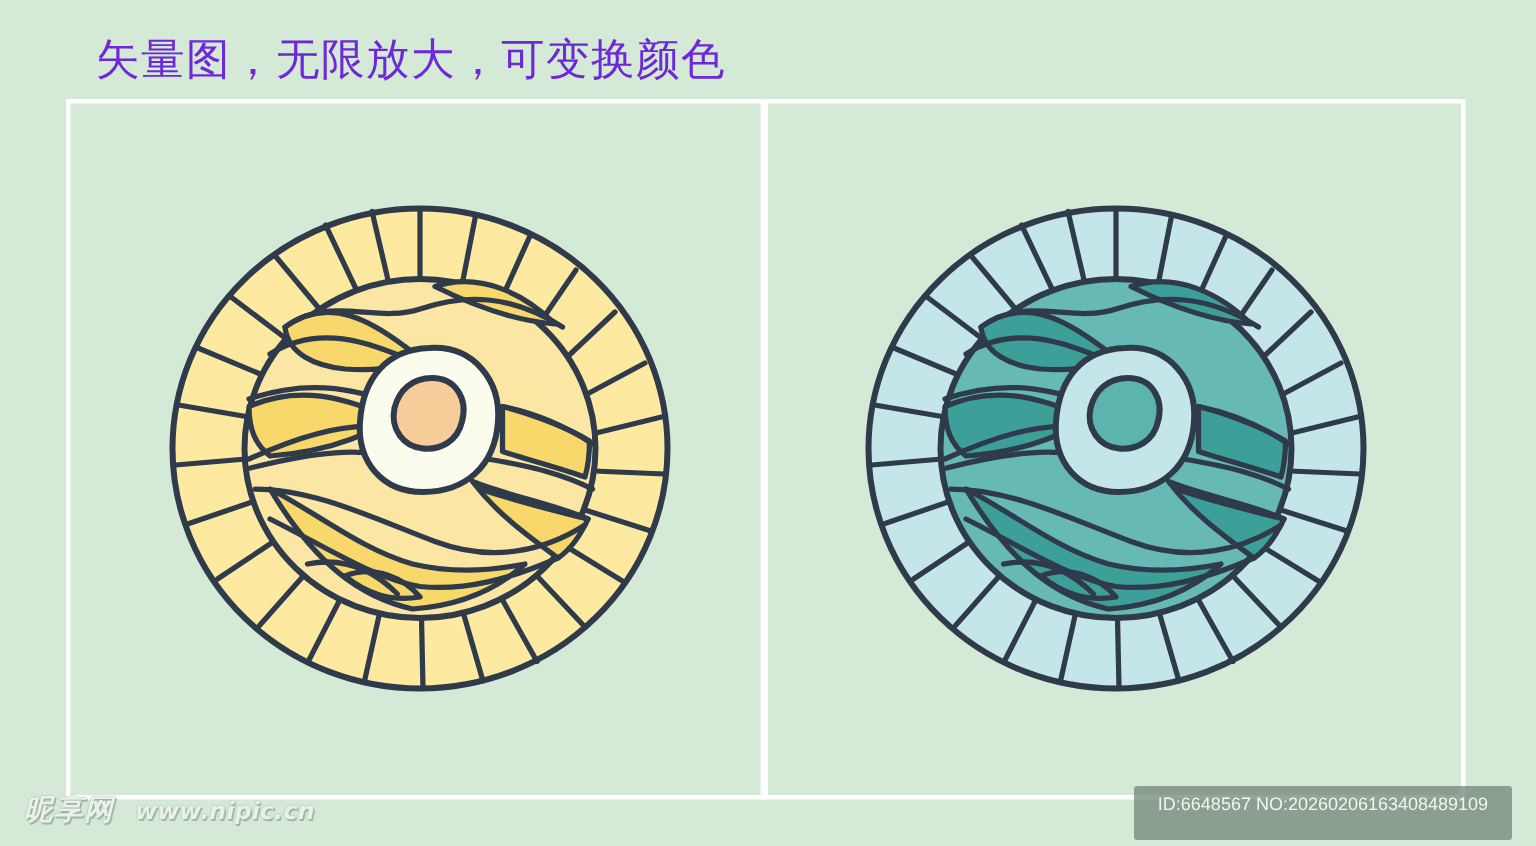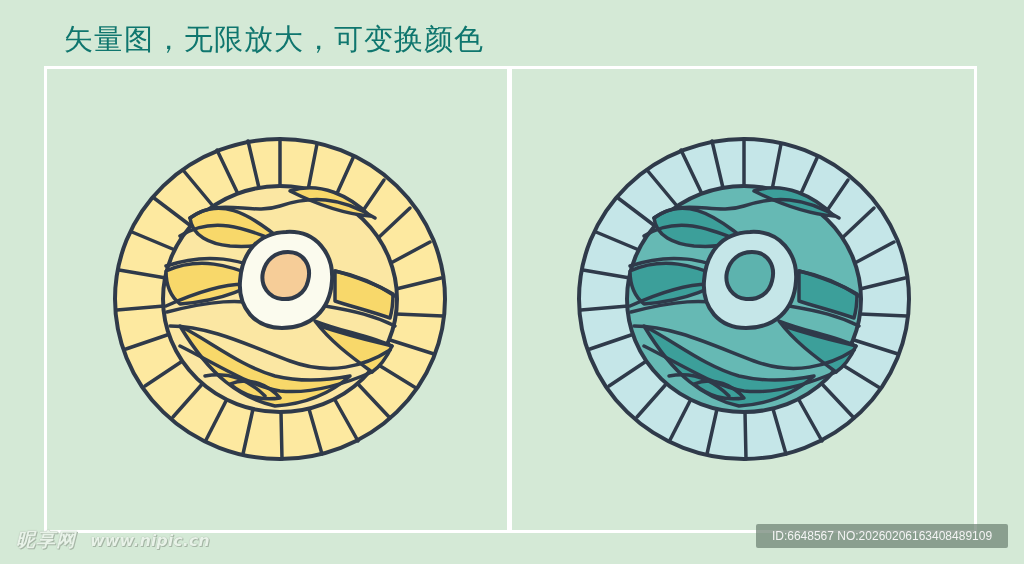--- a/index.html
+++ b/index.html
@@ -3,21 +3,21 @@
 <meta charset="utf-8">
 <style>
   html, body { margin: 0; padding: 0; }
   body {
     width: 1024px; height: 564px; overflow: hidden;
     background: #d4e9d6; position: relative;
     font-family: "DejaVu Sans", sans-serif;
   }
   .title {
     position: absolute; left: 64px; top: 20px;
-    font-size: 29px; color: #0f766e; letter-spacing: 1px;
+    font-size: 29px; color: #6d28d9; letter-spacing: 1px;
   }
   .frame {
     position: absolute; left: 44px; top: 66px;
     width: 927px; height: 461px;
     border: 3px solid #ffffff;
   }
   .divider {
     position: absolute; left: 507px; top: 66px;
     width: 5px; height: 467px; background: #ffffff;
   }
@@ -25,21 +25,21 @@
   .panel svg { display: block; }
   .watermark-left {
     position: absolute; left: 16px; top: 527px;
     font-size: 19px; font-weight: bold; font-style: italic;
     color: #e8f2e8; letter-spacing: 1px;
     text-shadow: 0 0 1px #8fa08f, 1px 1px 0 #a8b8a8;
   }
   .watermark-left .url { font-size: 16px; margin-left: 14px; letter-spacing: 0; }
   .watermark-right {
     position: absolute; left: 756px; top: 524px;
-    width: 252px; height: 24px; line-height: 24px;
+    width: 252px; height: 36px; line-height: 24px;
     background: rgba(110,130,115,0.72); border-radius: 2px;
     color: #f4f4f4; font-size: 12px; text-align: center;
     font-family: "Liberation Sans", sans-serif;
   }
 </style>
 </head>
 <body>
 
 <div class="title">矢量图，无限放大，可变换颜色</div>
 

